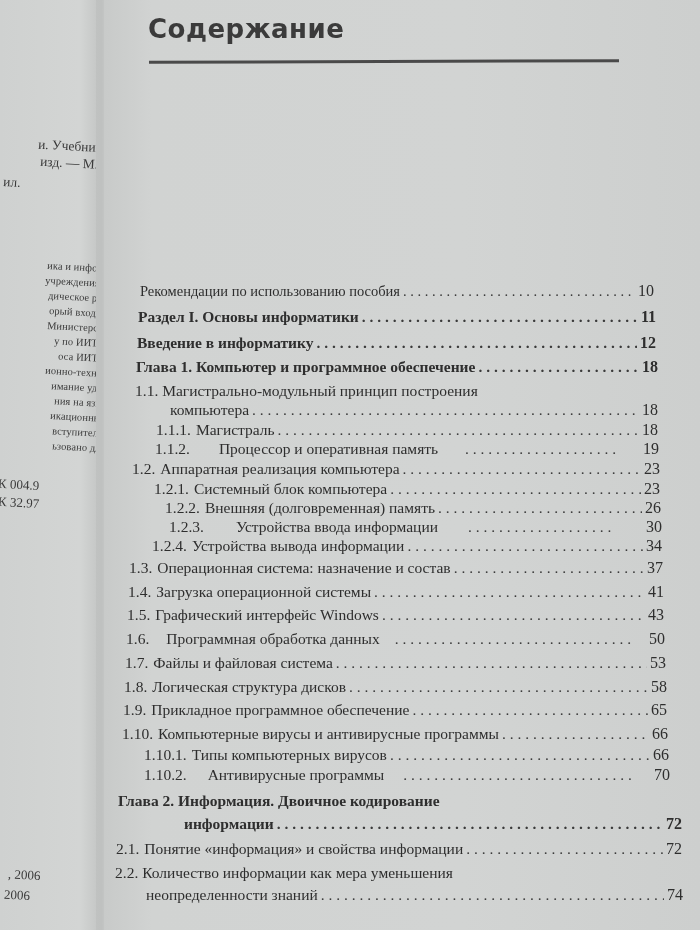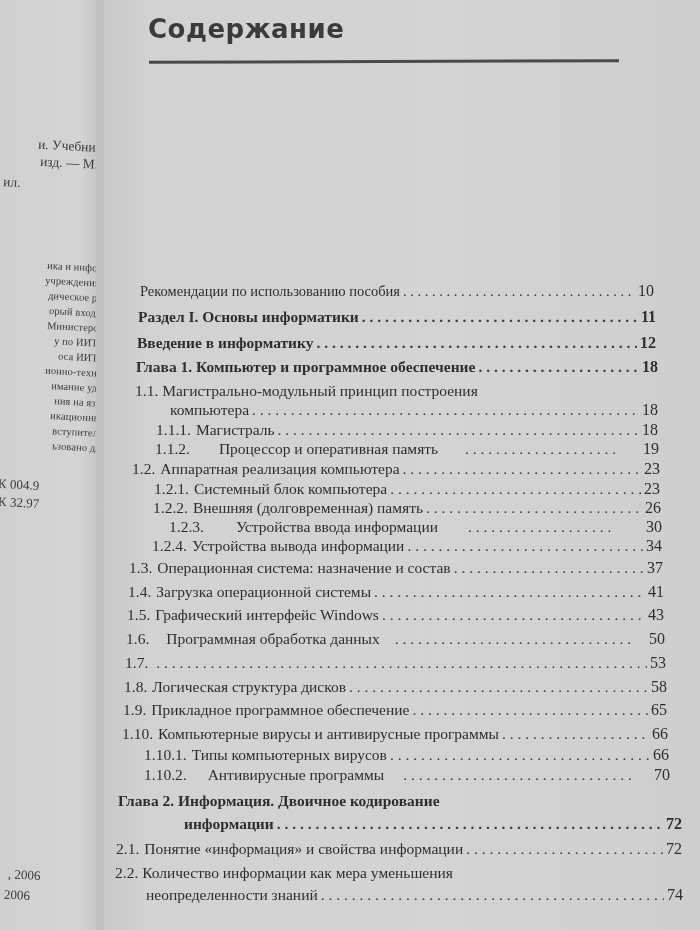--- a/index.html
+++ b/index.html
@@ -216,21 +216,21 @@
     <span class="page">23</span>
   </div>
 
   <div class="toc-entry" style="left:50px; right:40px; top:480px;">
     <span class="num">1.2.1.</span>
     <span class="label">Системный блок компьютера</span>
     <span class="dots"></span>
     <span class="page">23</span>
   </div>
 
-  <div class="toc-entry" style="left:49px; right:39px; top:499px;justify-content:flex-end;">
+  <div class="toc-entry" style="left:61px; right:39px; top:499px;justify-content:flex-end;">
     <span class="num">1.2.2.</span>
     <span class="label">Внешняя (долговременная) память</span>
     <span class="dots"></span>
     <span class="page">26</span>
   </div>
 
   <div class="toc-entry" style="left:65px; right:38px; top:518px;gap:27px;">
     <span class="num">1.2.3.</span>
     <span class="label">Устройства ввода информации</span>
     <span class="dots"></span>
@@ -267,20 +267,21 @@
 
   <div class="toc-entry" style="left:22px; right:35px; top:630px;gap:12px;">
     <span class="num">1.6.</span>
     <span class="label">Программная обработка данных</span>
     <span class="dots"></span>
     <span class="page">50</span>
   </div>
 
   <div class="toc-entry" style="left:21px; right:34px; top:654px;">
     <span class="num">1.7.</span>
+    <span class="label">Файлы и файловая система</span>
     <span class="dots"></span>
     <span class="page">53</span>
   </div>
 
   <div class="toc-entry" style="left:20px; right:33px; top:678px;">
     <span class="num">1.8.</span>
     <span class="label">Логическая структура дисков</span>
     <span class="dots"></span>
     <span class="page">58</span>
   </div>

